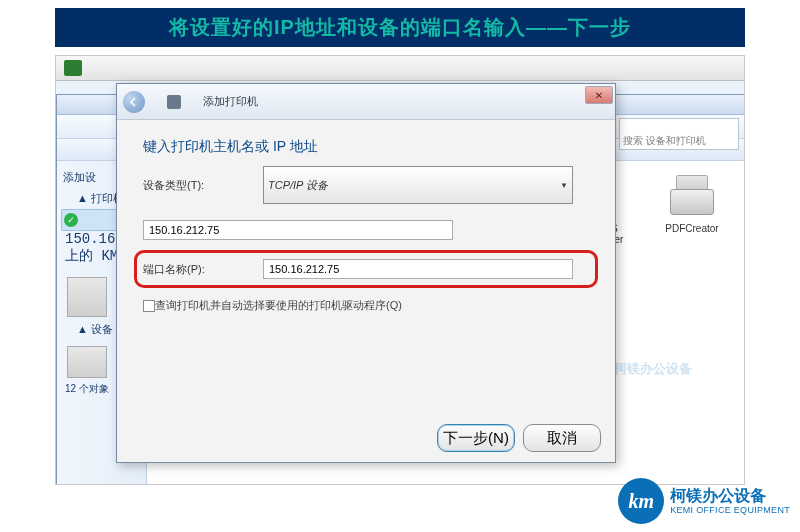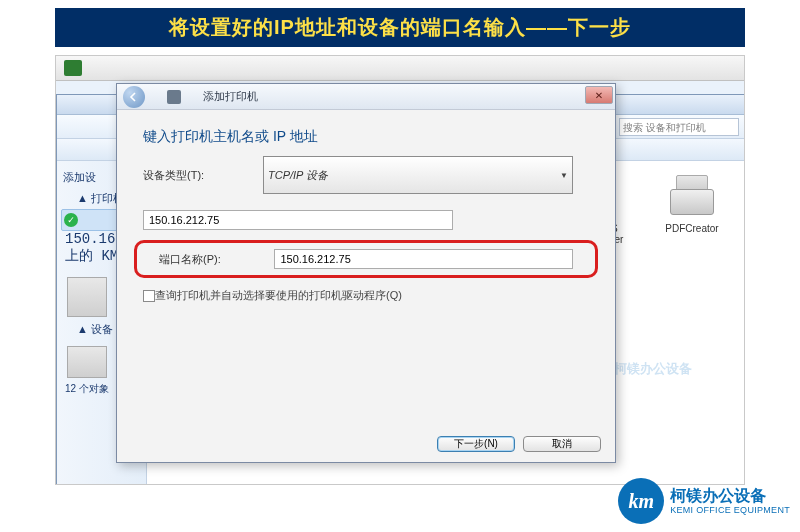--- a/index.html
+++ b/index.html
@@ -1,68 +1,68 @@
 <!DOCTYPE html>
 <html><head>
 <meta charset="utf-8">
 <style>
   * { margin: 0; padding: 0; box-sizing: border-box; font-family: "Microsoft YaHei", "SimSun", sans-serif; }
   body { width: 800px; height: 532px; background: #fff; position: relative; overflow: hidden; }
 
-  .slide-header { background: #012e66; color: #fde047; text-align: center; font-size: 20px; font-weight: bold; padding: 6px 0; margin: 8px 55px 10px 55px; letter-spacing: 1px; }
+  .slide-header { background: #012e66; color: #14b8a6; text-align: center; font-size: 20px; font-weight: bold; padding: 6px 0; margin: 8px 55px 10px 55px; letter-spacing: 1px; }
 
   .screenshot-area { position: absolute; left: 55px; top: 55px; width: 690px; height: 430px; border: 1px solid #c9c9c9; background: #eaf2fb; overflow: hidden; }
 
   
   .bg-ribbon { position: absolute; left: 0; top: 0; width: 100%; height: 25px; background: linear-gradient(#f7f7f7, #e3e3e3); border-bottom: 1px solid #c0c0c0; }
   .bg-icon-green { position: absolute; left: 8px; top: 4px; width: 18px; height: 16px; background: #2e7d32; border-radius: 2px; }
 
   
   .explorer-win { position: absolute; left: 0; top: 38px; width: 690px; height: 392px; background: #fff; border: 1px solid #7f98b8; }
   .explorer-titlebar { height: 20px; background: linear-gradient(#e9f1fb, #c9daee); border-bottom: 1px solid #a7bdd6; position: relative; }
   .explorer-nav { height: 24px; background: linear-gradient(#f7fbff, #e4eef9); border-bottom: 1px solid #c3d2e4; position: relative; }
-  .explorer-search { position: absolute; right: 6px; top: 3px; width: 120px; height: 18px; border: 1px solid #b6c4d6; background: #fff; font-size: 10px; padding: 2px 3px; color: #7f7f7f; }
+  .explorer-search { position: absolute; right: 6px; top: 3px; width: 120px; height: 18px; border: 1px solid #b6c4d6; background: #fff; font-size: 10px; padding: 15px 3px; color: #7f7f7f; }
   .explorer-toolbar { height: 22px; background: linear-gradient(#f3f8fe, #dde9f6); border-bottom: 1px solid #c3d2e4; }
   .explorer-body { display: flex; height: calc(100% - 66px); }
   .explorer-side { width: 90px; background: linear-gradient(90deg, #f1f6fc, #e4eef9); border-right: 1px solid #c3d2e4; font-size: 11px; padding: 6px 4px; color: #1b3a6e; }
   .side-item { padding: 3px 2px; }
   .side-item.sel { background: #cfe3f7; border: 1px solid #9cc1e6; border-radius: 2px; }
   .side-bullet { margin-left: 14px; }
   .side-item-check { display: flex; align-items: center; gap: 3px; }
   .check-circle { width: 14px; height: 14px; border-radius: 50%; background: #2bb24c; display: flex; align-items: center; justify-content: center; color: #fff; font-size: 9px; flex-shrink: 0; }
   .side-thumb { width: 40px; height: 40px; background: linear-gradient(#e8e8e8, #cfcfcf); border: 1px solid #aaa; margin: 6px 0 2px 6px; }
   .explorer-main { flex: 1; padding: 8px; display: flex; align-items: flex-start; gap: 16px; }
   .printer-item { width: 90px; text-align: center; font-size: 10px; color: #333; }
   .printer-icon { width: 60px; height: 50px; margin: 0 auto 4px; position: relative; }
   .printer-body { position: absolute; bottom: 4px; left: 8px; width: 44px; height: 26px; background: linear-gradient(#f0f0f0, #c8c8c8); border: 1px solid #999; border-radius: 3px; }
   .printer-top { position: absolute; bottom: 28px; left: 14px; width: 32px; height: 16px; background: linear-gradient(#e8e8e8, #cfcfcf); border: 1px solid #aaa; border-radius: 2px 2px 0 0; }
 
   
   .dialog { position: absolute; left: 60px; top: 27px; width: 500px; height: 380px; background: #f3f3f3; border: 1px solid #7b8aa3; box-shadow: 3px 3px 10px rgba(0,0,0,.25); }
-  .dialog-titlebar { height: 26px; background: linear-gradient(#f6f9fd, #dfe7f1); border-bottom: 1px solid #c3cad6; display: flex; align-items: center; padding: 0 6px; gap: 22px; }
+  .dialog-titlebar { height: 36px; background: linear-gradient(#f6f9fd, #dfe7f1); border-bottom: 1px solid #c3cad6; display: flex; align-items: center; padding: 0 6px; gap: 22px; }
   .win-controls { position: absolute; right: 2px; top: 2px; display: flex; }
   .win-btn { width: 28px; height: 18px; border: 1px solid #a0a8b5; background: linear-gradient(#f5f7fa, #d9dee6); font-size: 10px; display: flex; align-items: center; justify-content: center; border-radius: 2px; margin-left: 2px; cursor: pointer; }
   .win-btn.close { background: linear-gradient(#f3b9b4, #d77a72); color: #5a1c17; }
   .back-btn { width: 22px; height: 22px; border-radius: 50%; background: radial-gradient(circle at 30% 30%, #bfd6f0, #6f97c6); display: flex; align-items: center; justify-content: center; color: #fff; font-size: 12px; cursor: pointer; }
   .dlg-title-icon { width: 14px; height: 14px; background: #6a7a8c; border-radius: 2px; }
   .dlg-title-text { font-size: 11px; color: #2f3a4a; }
 
   .dialog-body { padding: 18px 26px 10px 26px; }
   .dlg-heading { font-size: 14px; color: #0f4a8a; margin-bottom: 10px; }
   .form-row { display: flex; align-items: center; margin-bottom: 16px; font-size: 11px; color: #333; }
   .form-label { width: 120px; }
   .form-input { width: 310px; height: 20px; border: 1px solid #acacac; background: #fff; padding: 2px 5px; font-size: 11px; }
   .form-select { width: 310px; height: 38px; border: 1px solid #8c8c8c; background: linear-gradient(#fff, #e5e5e5); padding: 1px 4px; font-size: 11px; position: relative; display: flex; align-items: center; justify-content: space-between; cursor: pointer; font-style: italic; }
   .select-arrow { font-size: 8px; color: #444; }
-  .highlight-row { border: 3px solid #d91e1e; border-radius: 10px; padding: 6px 22px; margin: -6px -9px 10px -9px; }
+  .highlight-row { border: 3px solid #d91e1e; border-radius: 10px; padding: 6px 6px; margin: -6px -9px 10px -9px; }
   .chk-row { display: flex; align-items: center; font-size: 11px; color: #444; margin-top: 4px; }
   .chk { width: 12px; height: 12px; border: 1px solid #8a8a8a; background: #fff; cursor: pointer; }
 
   .dialog-footer { position: absolute; bottom: 10px; right: 14px; display: flex; gap: 8px; }
-  .btn { min-width: 78px; height: 16px; border: 1px solid #8b8b8b; background: linear-gradient(#fdfdfd, #e3e3e3); font-size: 10px; display: flex; align-items: center; justify-content: center; border-radius: 4px; cursor: pointer; }
+  .btn { min-width: 78px; height: 28px; border: 1px solid #8b8b8b; background: linear-gradient(#fdfdfd, #e3e3e3); font-size: 15px; display: flex; align-items: center; justify-content: center; border-radius: 10px; cursor: pointer; }
   .btn.primary { border-color: #3c7fb1; box-shadow: inset 0 0 0 1px #a8d4f2; }
 
   
   .brand { position: absolute; right: 10px; bottom: 8px; display: flex; align-items: center; gap: 6px; }
   .brand-logo { width: 46px; height: 46px; border-radius: 50%; background: #0a6fb7; display: flex; align-items: center; justify-content: center; color: #fff; font-style: italic; font-weight: bold; font-size: 20px; font-family: Georgia, serif; }
   .brand-text { font-size: 16px; font-weight: bold; color: #0a6fb7; line-height: 1.1; }
   .brand-sub { font-size: 9px; color: #0a6fb7; letter-spacing: 0.3px; }
 
   
   .wm { position: absolute; color: #bcd8ef; font-size: 13px; font-weight: bold; pointer-events: none; transform: rotate(0deg); display: flex; align-items: center; gap: 2px; opacity: .7; }

